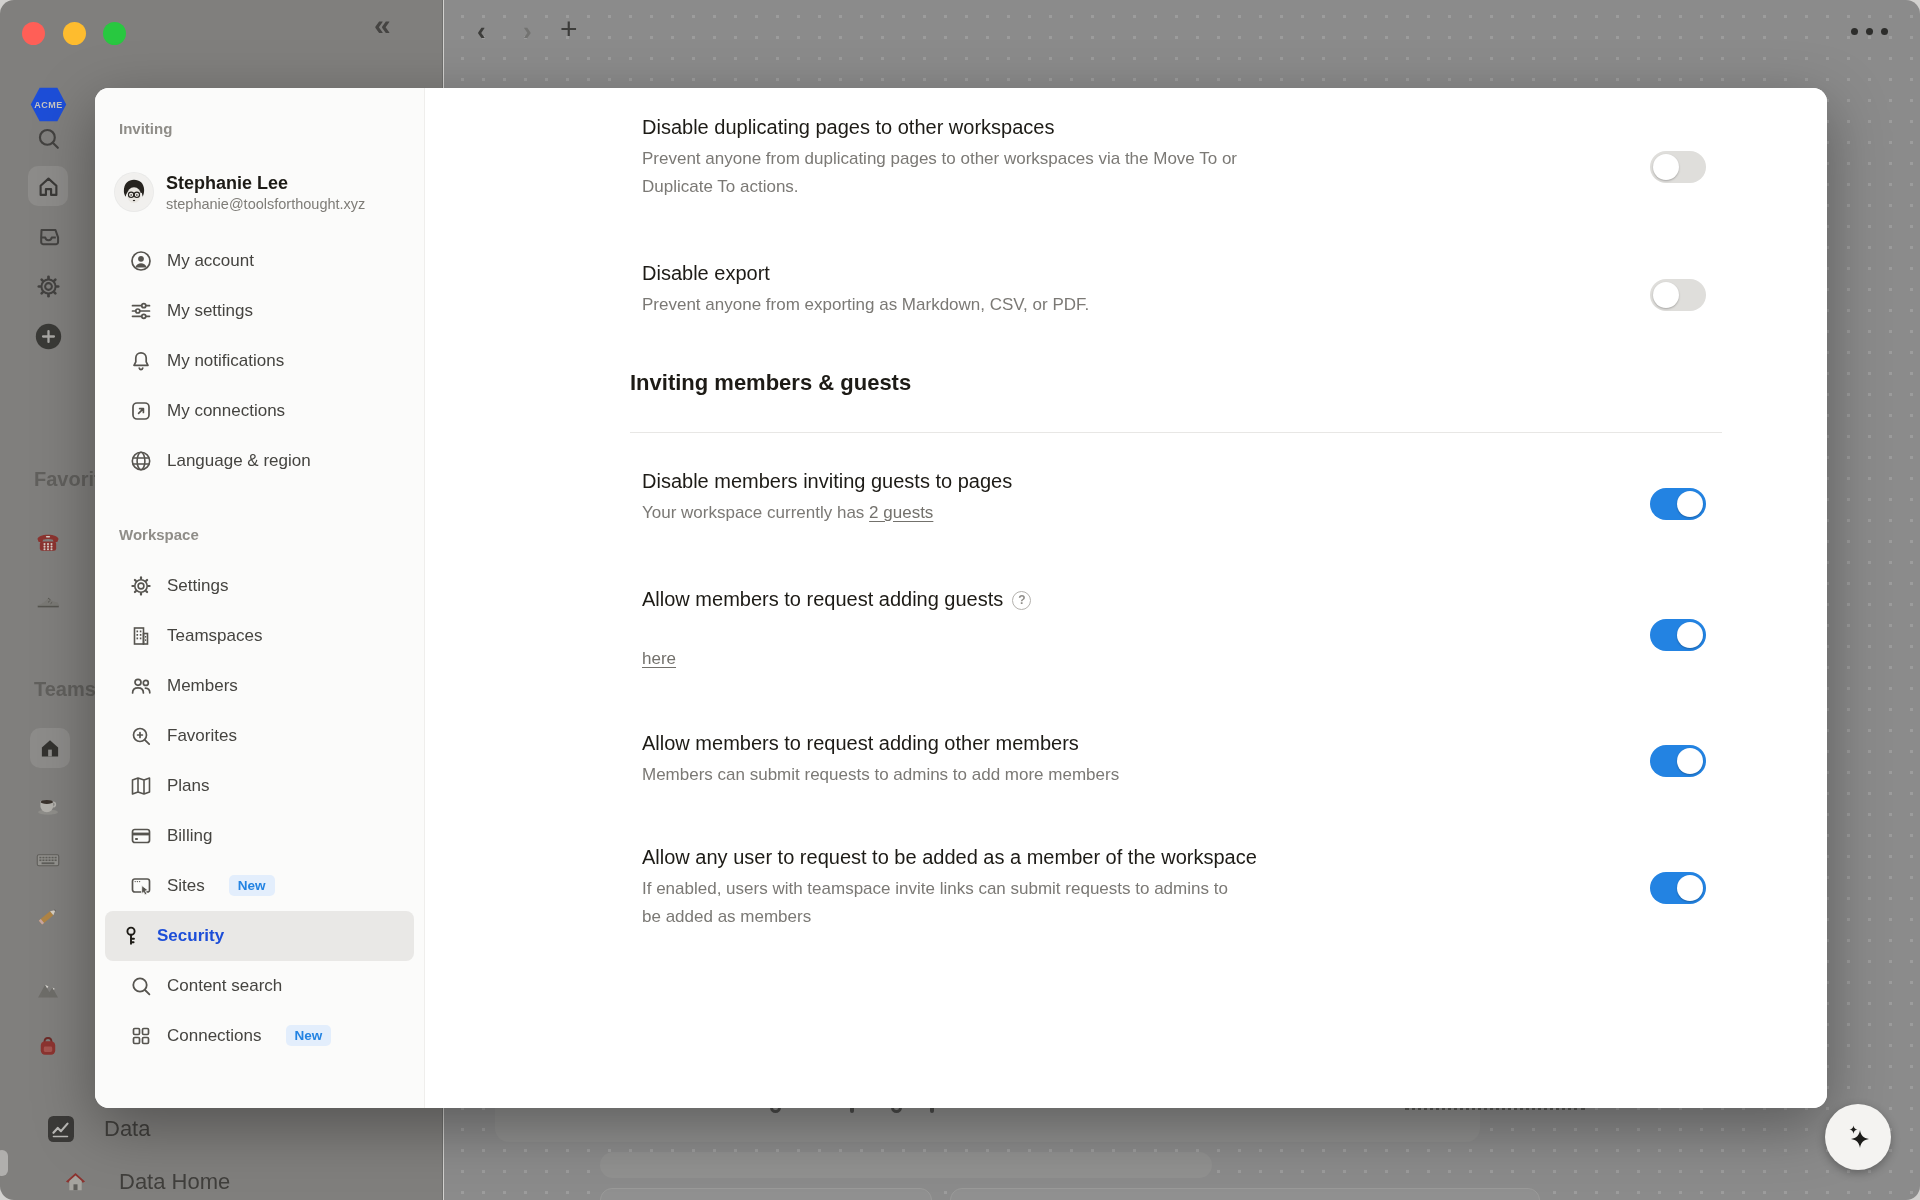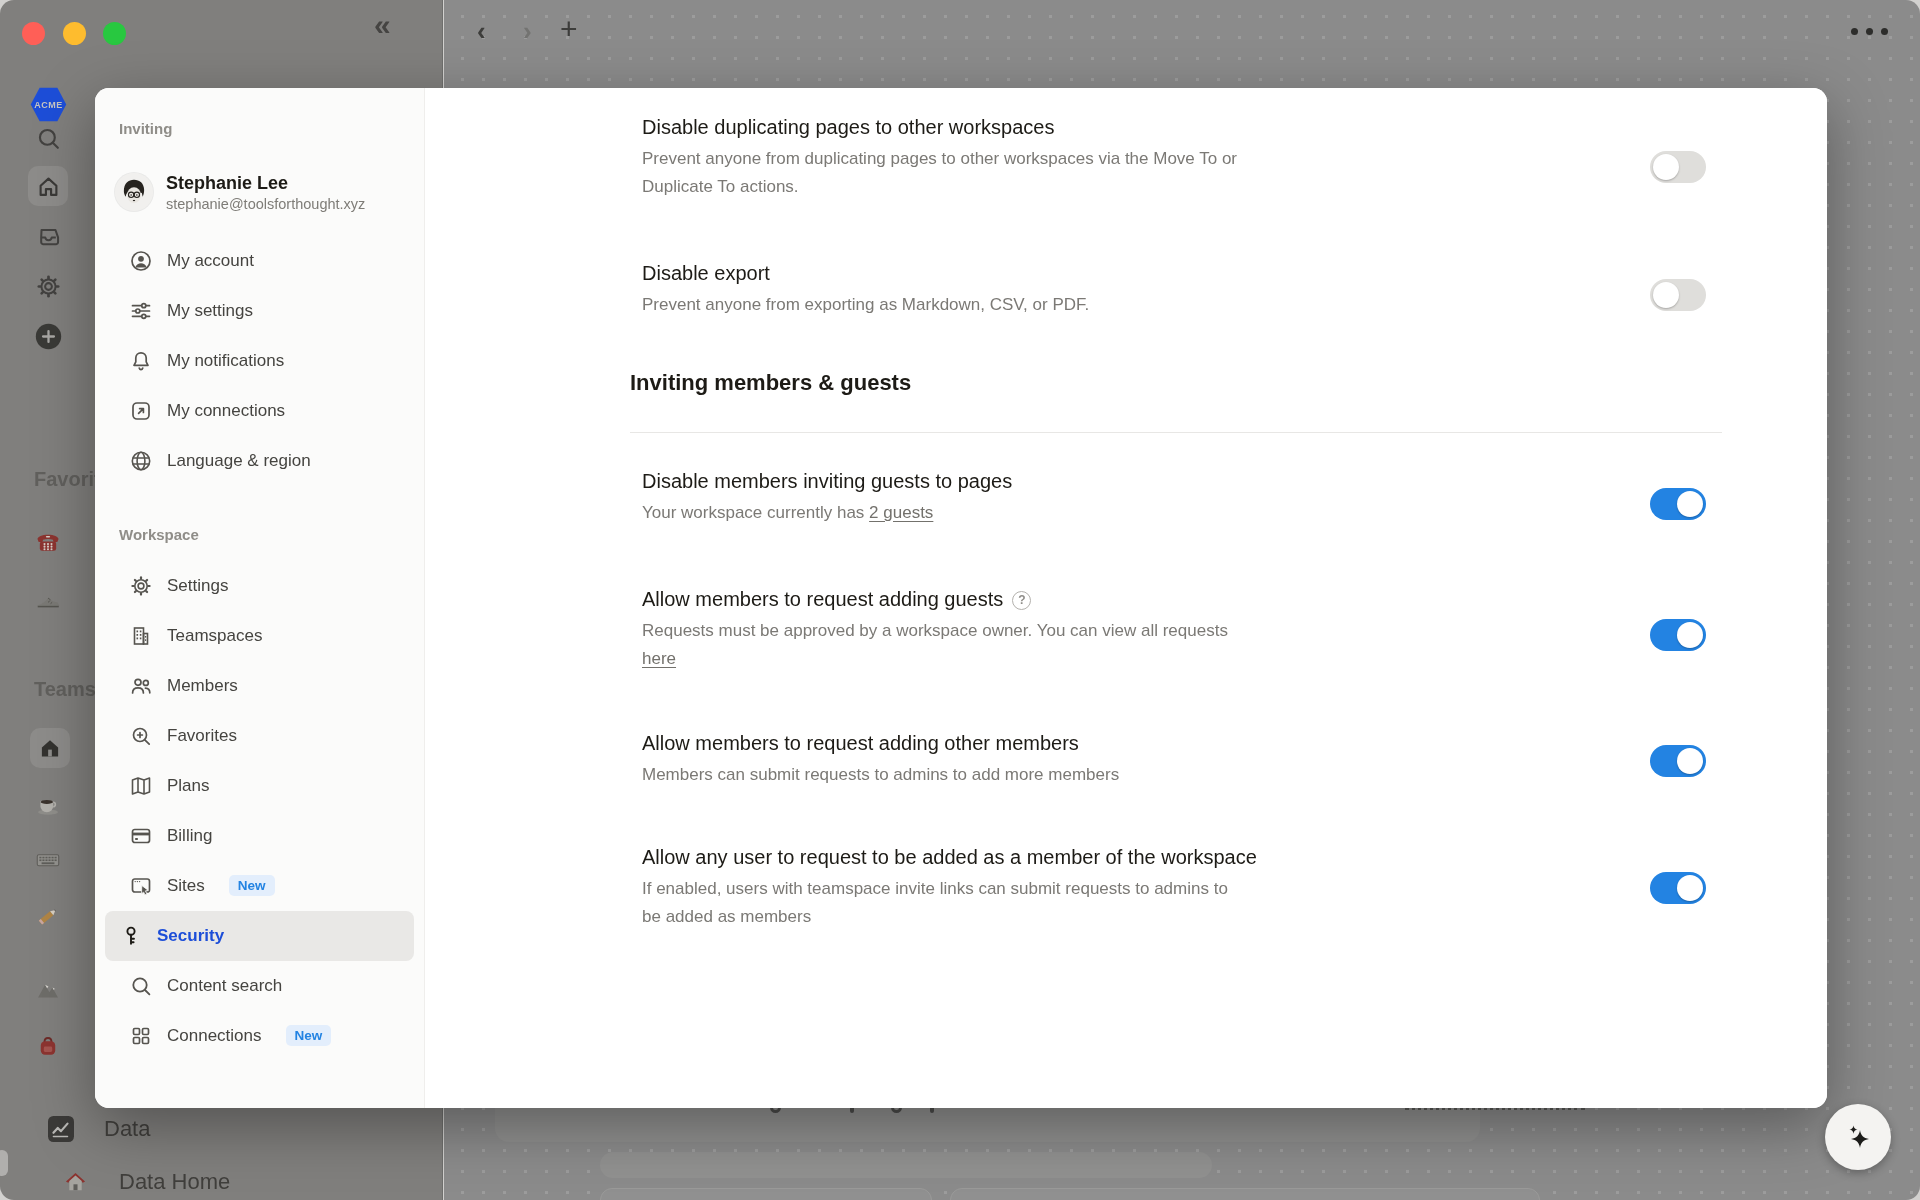--- a/index.html
+++ b/index.html
@@ -469,21 +469,21 @@
             <span>Your workspace currently has </span><span class="dlink">2 guests</span>
           </div>
           <div class="toggle on" style="top:22px">
               <div class="knob"></div>
             </div>
         </div>
 
         <div class="crow" style="top:496px">
           <div class="ctitle"><span>Allow members to request adding guests</span><span class="helpq">?</span></div>
           <div class="cdesc">
-            <span>Requests must be approved by a workspace owner. You can view all requests</span><br><span class="dlink">here</span>
+            <br><span class="dlink">here</span>
           </div>
           <div class="toggle on" style="top:35px">
               <div class="knob"></div>
             </div>
         </div>
 
         <div class="crow" style="top:640px">
           <div class="ctitle">Allow members to request adding other members</div>
           <div class="cdesc"><span>Members can submit requests to admins to add more members</span></div>
           <div class="toggle on" style="top:17px">

